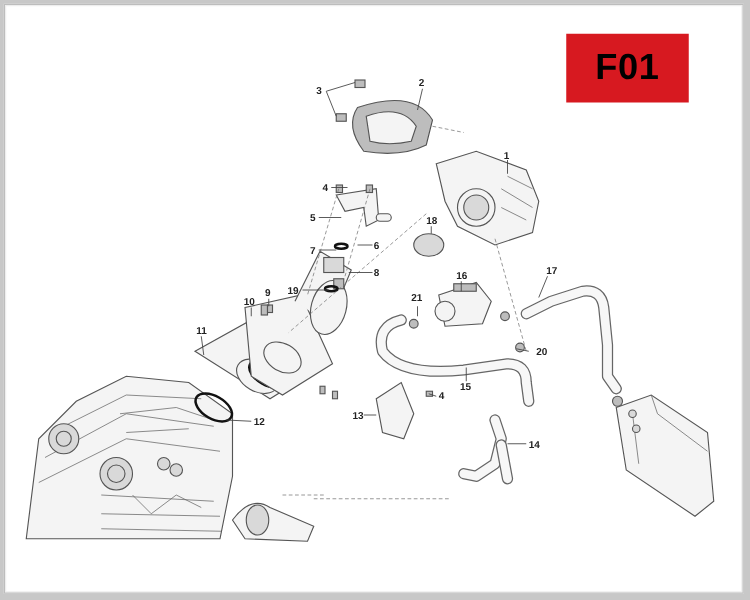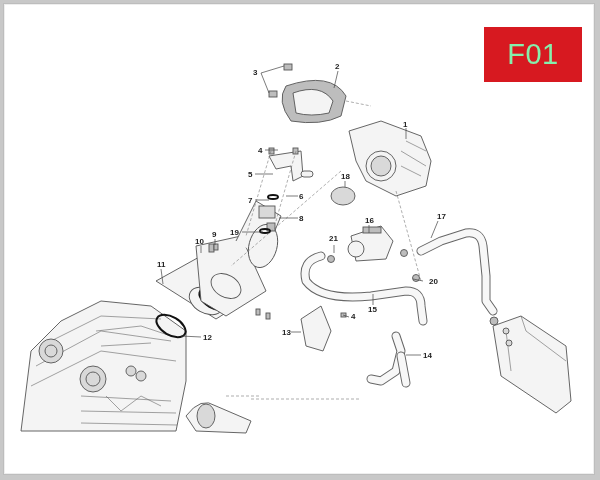--- a/index.html
+++ b/index.html
@@ -11,24 +11,24 @@
     }
     .frame {
       position: absolute; left: 3px; top: 3px;
       width: 590px; height: 470px;
       background: #ffffff;
       border: 1px solid #bdbdbd;
       box-shadow: inset 0 0 0 1px #eeeeee;
       overflow: hidden;
     }
     .badge {
-      position: absolute; left: 480px; top: 23px;
+      position: absolute; left: 449px; top: 23px;
       width: 98px; height: 55px;
       display: flex; align-items: center; justify-content: center;
-      font-weight: normal; font-size: 29px; color: #86efac;
+      font-weight: bold; font-size: 29px; color: #000000;
       letter-spacing: 0.5px;
     }
     svg.diagram { position: absolute; left: 0; top: 0; }
     .callout { font-family: "Liberation Sans", sans-serif; font-size: 8px; font-weight: bold; fill: #222; }
     .lead { stroke: #444; stroke-width: 0.7; fill: none; }
     .dash { stroke: #777; stroke-width: 0.6; stroke-dasharray: 3 2; fill: none; }
     .part { stroke: #555; stroke-width: 0.9; fill: #f4f4f4; }
     .partd { stroke: #555; stroke-width: 0.9; fill: #bdbdbd; }
     .partm { stroke: #555; stroke-width: 0.9; fill: #d9d9d9; }
     .oring { stroke: #111; stroke-width: 2; fill: none; }

